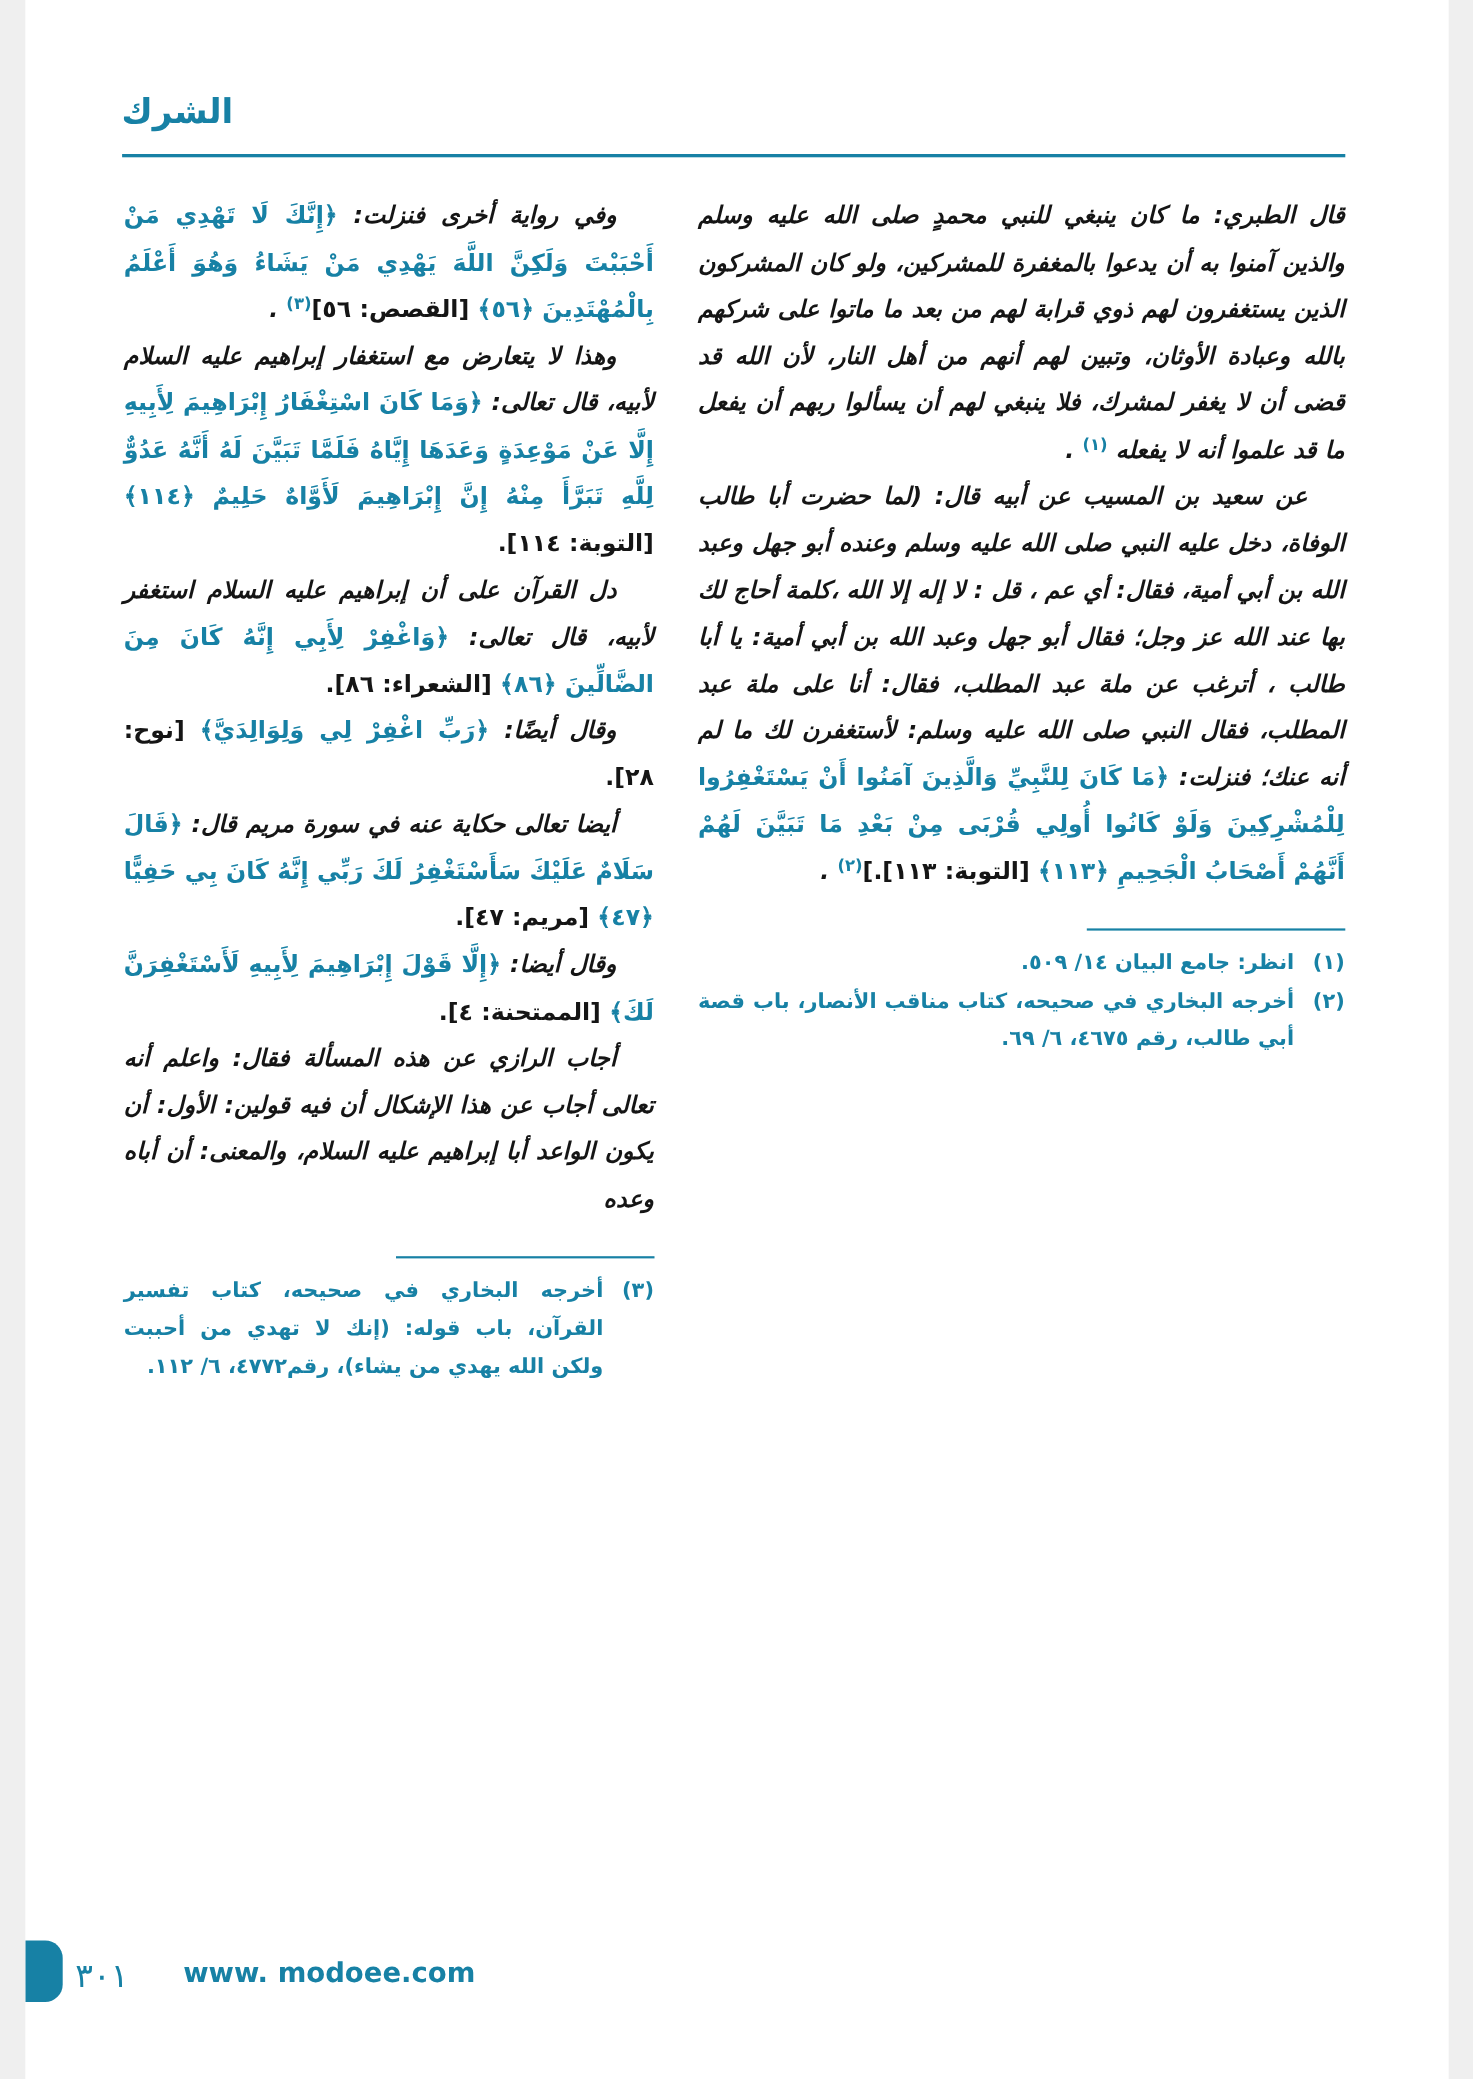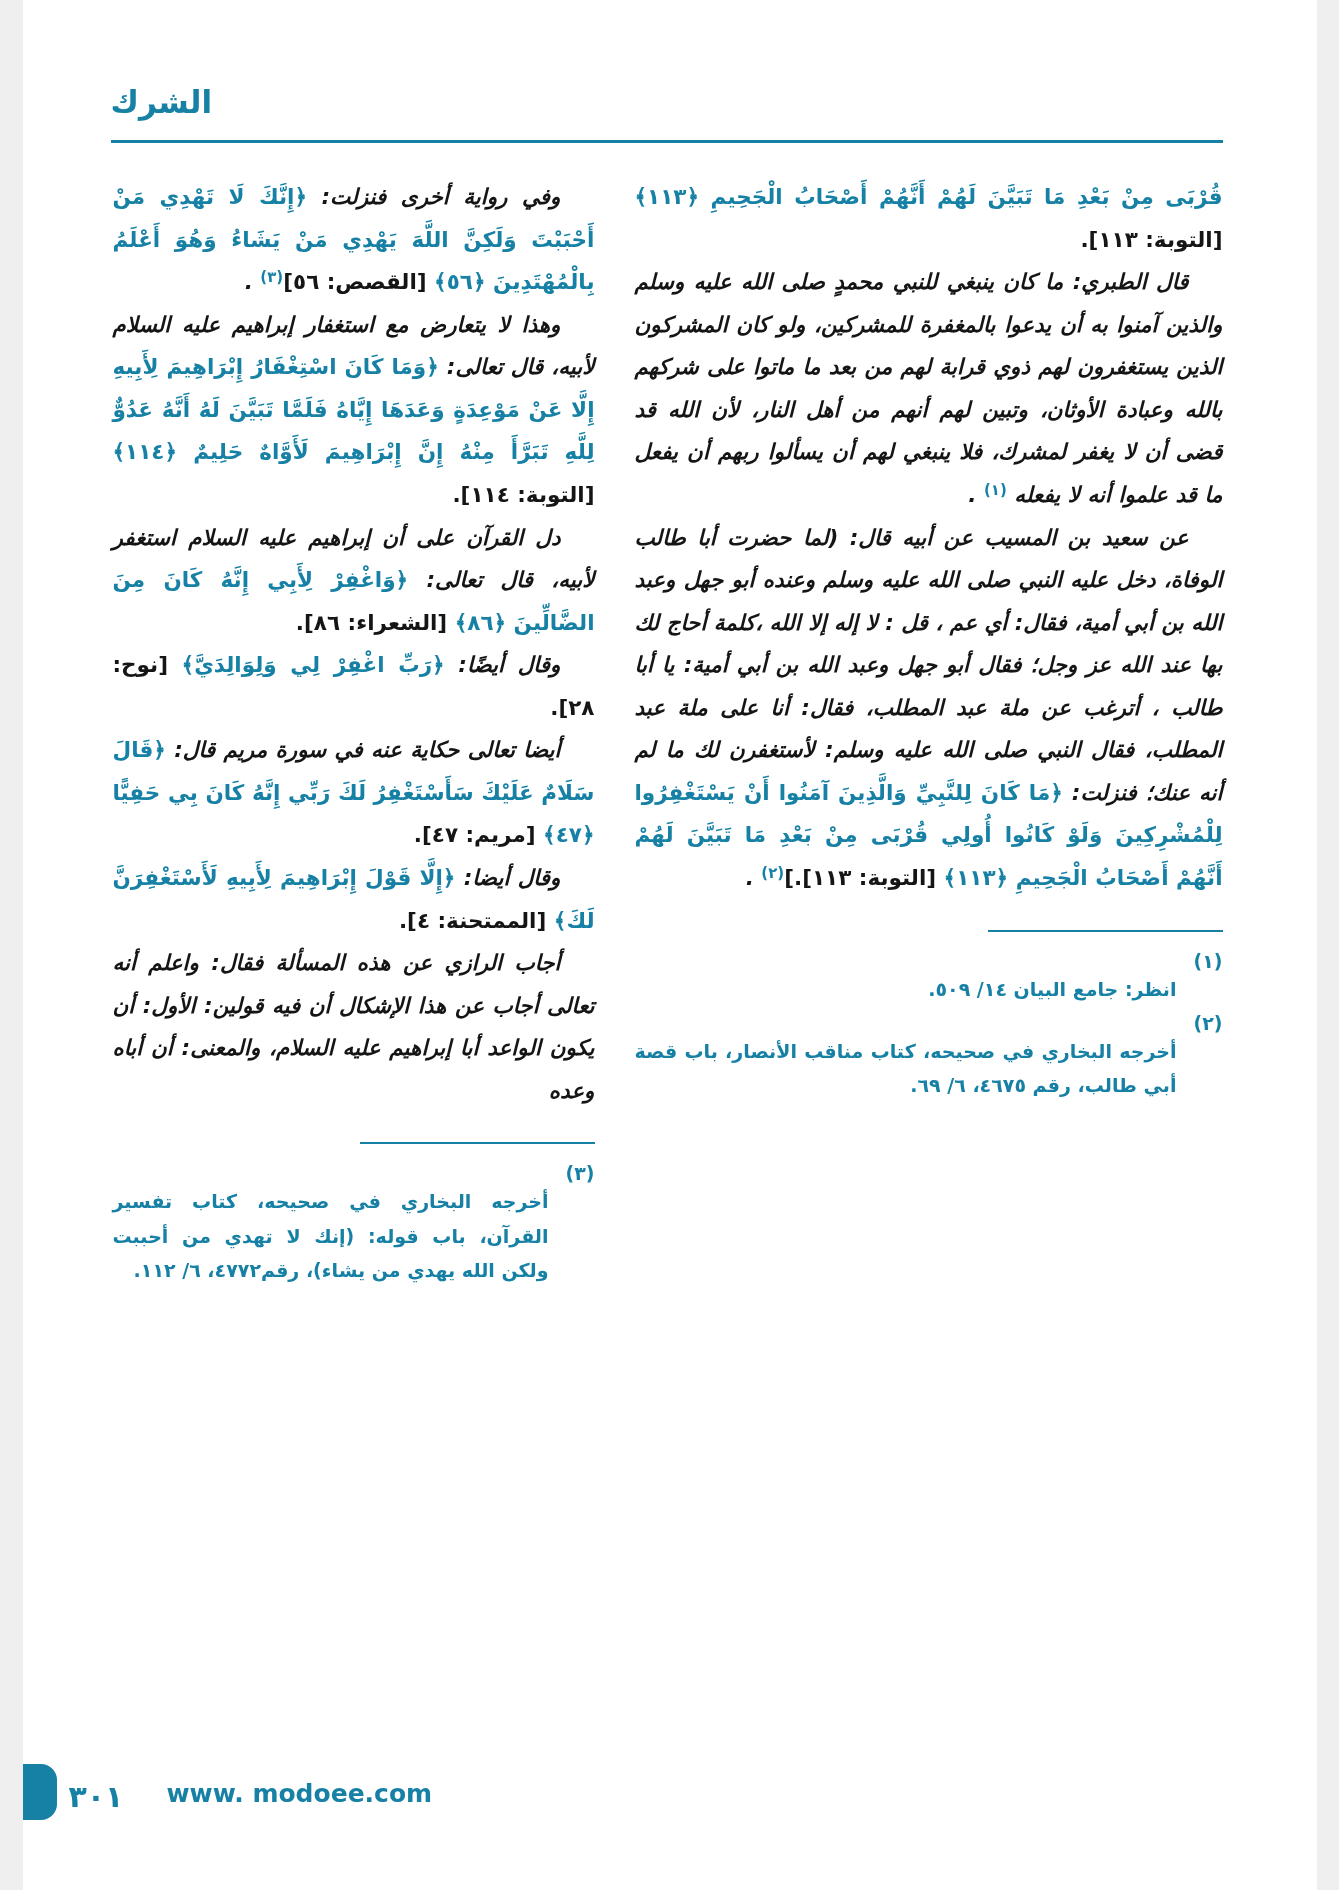--- a/index.html
+++ b/index.html
@@ -43,48 +43,47 @@
   .footnotes{margin-top:30px;}
   .fn-rule{
     width:235px;height:2px;background:var(--teal);margin:0 0 12px 0;
   }
   .footnote-item{
     display:flex;gap:8px;
     font-size:19px;font-weight:700;color:var(--teal);
     line-height:1.8;text-align:justify;
   }
   .fn-num{flex:0 0 38px;}
-  .fn-text{flex:1 1 auto;margin-top:28px;}
+  .fn-text{flex:1 1 auto;}
   .page-tab{
     position:absolute;left:0;bottom:70px;width:34px;height:56px;
     background:var(--teal);border-radius:0 16px 16px 0;
   }
   .page-number{
     position:absolute;left:46px;bottom:76px;
-    font-size:30px;font-weight:700;color:var(--teal);
+    font-size:30px;font-weight:400;color:var(--teal);
   }
   .website{
     position:absolute;left:128px;bottom:82px;
     font-size:25px;font-weight:700;color:var(--teal);direction:ltr;margin-left:16px;
   }
 </style>
 </head>
 <body>
 
 <div class="page">
 
   <div class="chapter-title">الشرك</div>
 
   <div class="header-rule"></div>
 
   <div class="content">
 
     <div class="column col-right">
       <div class="paras">
-          <p class="para"><span class="seg-quran">قُرْبَى مِنْ بَعْدِ مَا تَبَيَّنَ لَهُمْ أَنَّهُمْ أَصْحَابُ الْجَحِيمِ ﴿١١٣﴾</span><span class="seg-ref"> [التوبة: ١١٣].</span></p>
           <p class="para"><span class="seg-body">قال الطبري: ما كان ينبغي للنبي محمدٍ صلى الله عليه وسلم والذين آمنوا به أن يدعوا بالمغفرة للمشركين، ولو كان المشركون الذين يستغفرون لهم ذوي قرابة لهم من بعد ما ماتوا على شركهم بالله وعبادة الأوثان، وتبين لهم أنهم من أهل النار، لأن الله قد قضى أن لا يغفر لمشرك، فلا ينبغي لهم أن يسألوا ربهم أن يفعل ما قد علموا أنه لا يفعله </span><span class="seg-footref">(١)</span><span class="seg-body"> .</span></p>
           <p class="para"><span class="seg-body">عن سعيد بن المسيب عن أبيه قال: (لما حضرت أبا طالب الوفاة، دخل عليه النبي صلى الله عليه وسلم وعنده أبو جهل وعبد الله بن أبي أمية، فقال: أي عم ، قل : لا إله إلا الله ،كلمة أحاج لك بها عند الله عز وجل؛ فقال أبو جهل وعبد الله بن أبي أمية: يا أبا طالب ، أترغب عن ملة عبد المطلب، فقال: أنا على ملة عبد المطلب، فقال النبي صلى الله عليه وسلم: لأستغفرن لك ما لم أنه عنك؛ فنزلت: </span><span class="seg-quran">﴿مَا كَانَ لِلنَّبِيِّ وَالَّذِينَ آمَنُوا أَنْ يَسْتَغْفِرُوا لِلْمُشْرِكِينَ وَلَوْ كَانُوا أُولِي قُرْبَى مِنْ بَعْدِ مَا تَبَيَّنَ لَهُمْ أَنَّهُمْ أَصْحَابُ الْجَحِيمِ ﴿١١٣﴾</span><span class="seg-ref"> [التوبة: ١١٣].]</span><span class="seg-footref">(٢)</span><span class="seg-body"> .</span></p>
         </div>
       <div class="footnotes">
         <div class="fn-rule"></div>
         <div class="fn-list">
             <div class="footnote-item">
               <span class="fn-num">(١)</span>
               <span class="fn-text">انظر: جامع البيان ١٤/ ٥٠٩.</span>
             </div>

